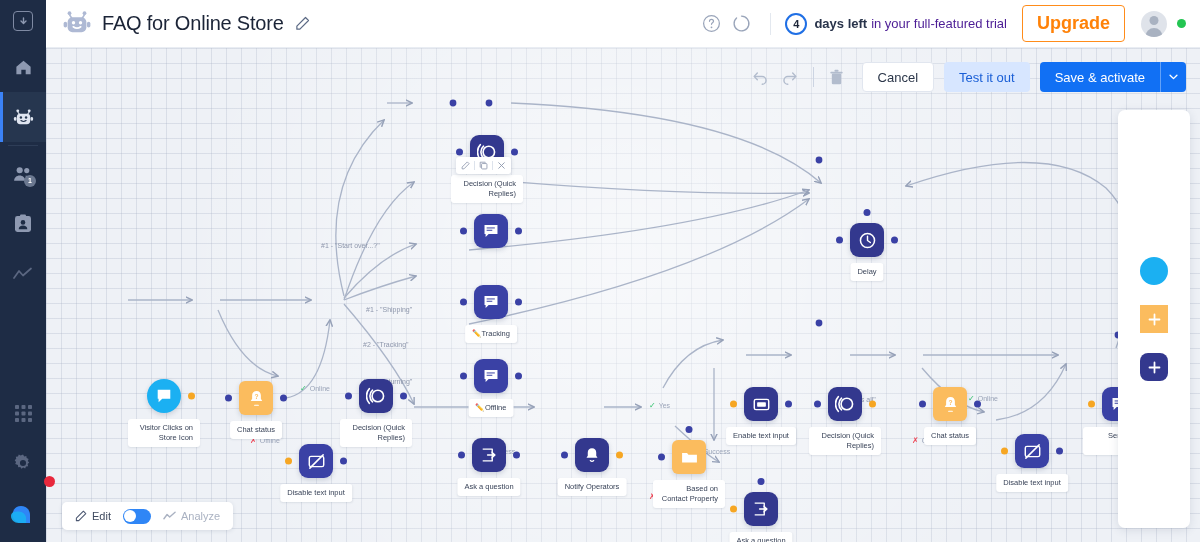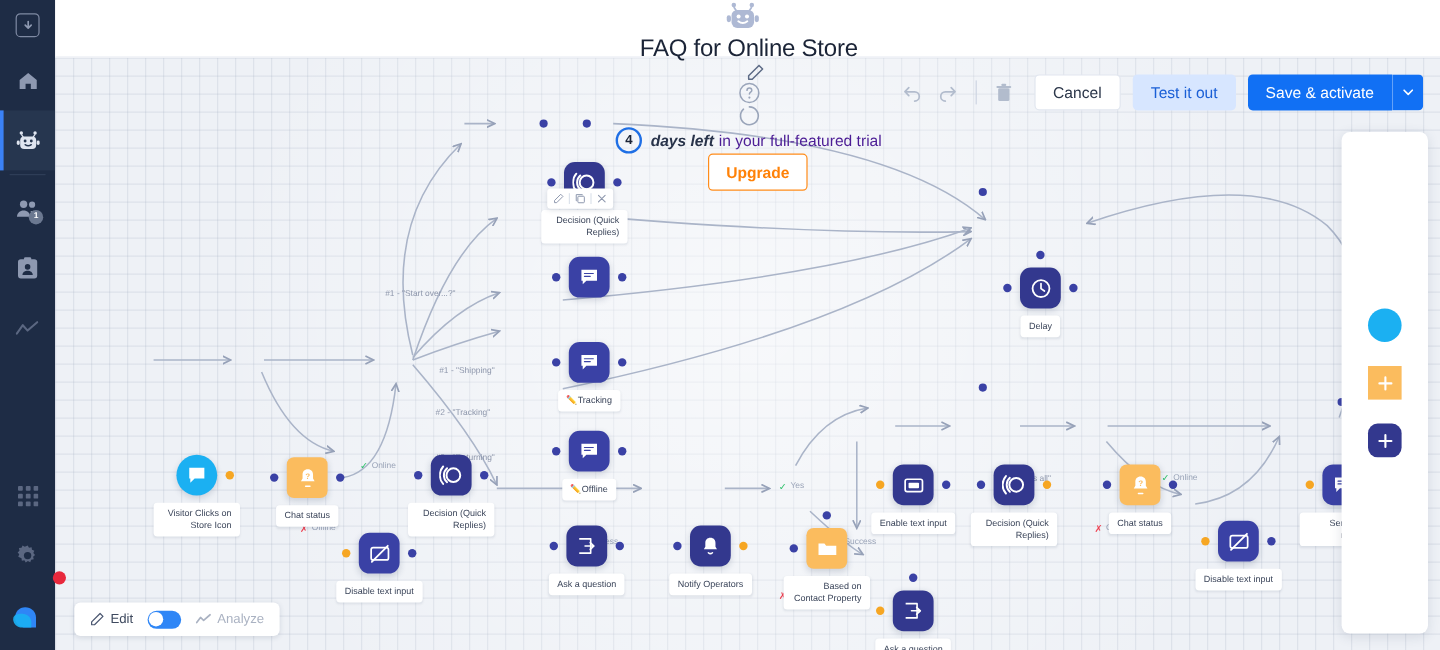--- a/index.html
+++ b/index.html
@@ -42,41 +42,40 @@
     position:absolute; left:44px; top:476px; width:11px; height:11px; border-radius:50%;
     background:#e8283c; z-index:6;
   }
   .rail-brand { width:46px; height:54px; display:flex; align-items:center; justify-content:center; }
 
   
   .header {
     position:absolute; left:46px; top:0; right:0; height:48px; background:#fff;
     display:flex; align-items:center; padding:0 14px 0 16px; z-index:5;
     border-bottom:1px solid #e9edf3;
-    flex-direction:column;
   }
   .hdr-bot { width:30px; height:30px; margin-right:10px; flex:0 0 auto; }
   .hdr-title {
     font-size:20px; color:#1b2437; font-weight:400; letter-spacing:-0.2px;
   }
   .hdr-pencil { margin-left:11px; cursor:pointer; display:flex; align-items:center; }
   .hdr-spacer { flex:1; }
   .hdr-icon { width:30px; height:30px; display:flex; align-items:center; justify-content:center; cursor:pointer; }
   .hdr-divider { width:1px; height:22px; background:#e3e8ef; margin:0 14px; }
   .trial { display:flex; align-items:center; font-size:13px; color:#28334a; }
   .trial-ring {
     width:22px; height:22px; border-radius:50%; border:2px solid #1f6fe5;
     display:flex; align-items:center; justify-content:center; font-size:11px;
     font-weight:bold; color:#1b2437; margin-right:7px;
   }
-  .trial b { font-weight:bold;font-style:italic; }
+  .trial b { font-weight:bold; }
   .trial .light { color:#4c1d95; }
   .upgrade {
     margin-left:15px; border:1.5px solid #ff8c1a; color:#ff8208; background:#fff;
-    border-radius:4px; font-size:13px; font-weight:bold; padding:7px 14px; cursor:pointer;
+    border-radius:4px; font-size:18px; font-weight:bold; padding:7px 14px; cursor:pointer;
     font-family:inherit;
   }
   .avatar {
     width:26px; height:26px; border-radius:50%; background:#dfe3ea; margin-left:16px;
     overflow:hidden; position:relative;
   }
   .avatar::after {
     content:""; position:absolute; left:50%; top:5px; transform:translateX(-50%);
     width:9px; height:9px; border-radius:50%; background:#a9b2c1;
   }

